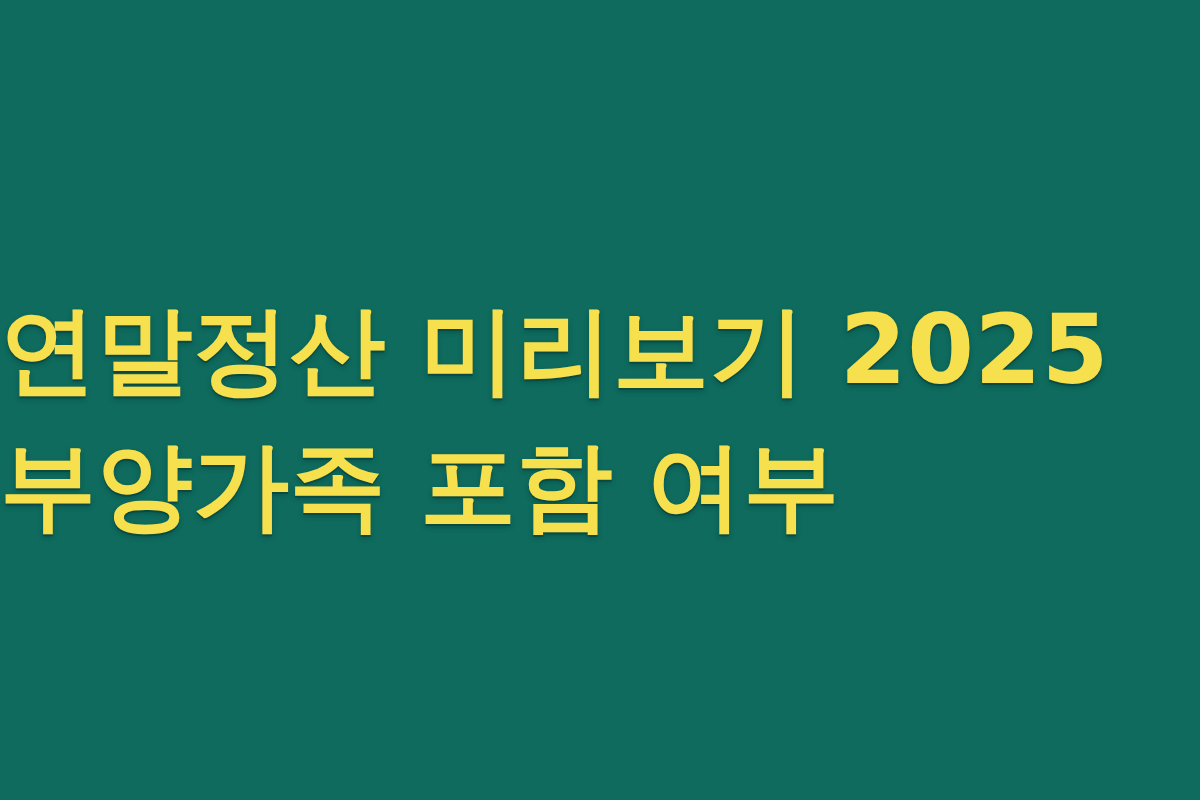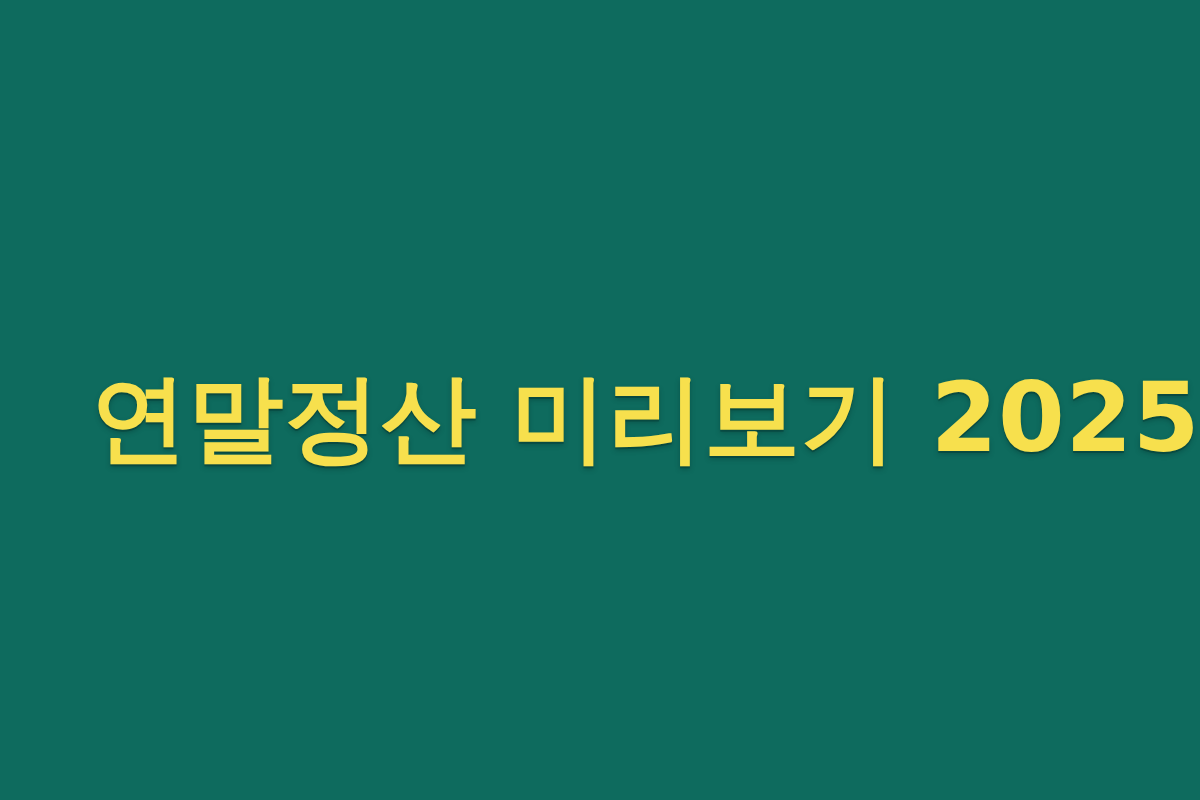--- a/index.html
+++ b/index.html
@@ -37,21 +37,21 @@
     align-items: center;
     justify-content: center;
     width: 100%;
     
     transform: translateY(18px);
   }
 
   .headline-line {
     display: block;
     width: 100%;
-    text-align: right;
+    text-align: left;
     color: #F7E04D;
     font-family: "DejaVu Sans", "Liberation Sans", sans-serif;
     font-weight: 700;
     font-size: 96px;
     line-height: 1.42;
     letter-spacing: 0.5px;
     white-space: nowrap;
     text-shadow:
       0 2px 0 rgba(8, 62, 54, 0.55),
       0 3px 5px rgba(6, 48, 42, 0.38);
@@ -67,16 +67,17 @@
 </style>
 </head>
 <body>
 
 <div class="thumbnail-canvas">
 
   <div class="headline-block">
 
     <span class="headline-line headline-line--primary">연말정산 미리보기 2025</span>
 
+    <span class="headline-line headline-line--secondary">부양가족 포함 여부</span>
 
   </div>
 
 </div>
 
 </body></html>

